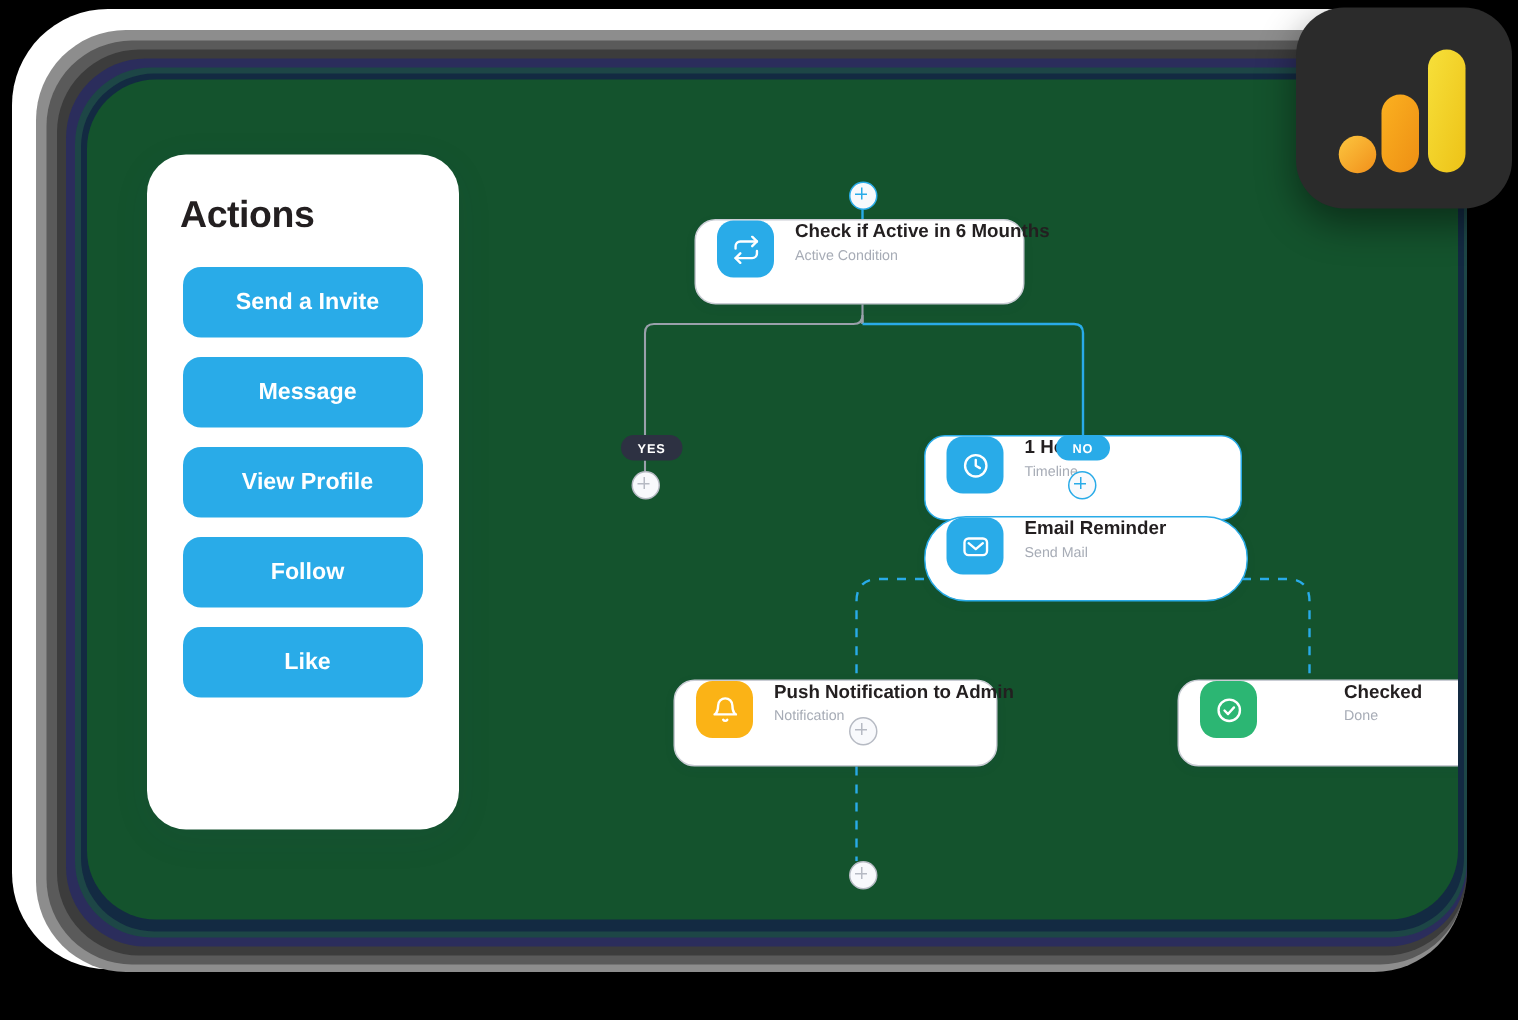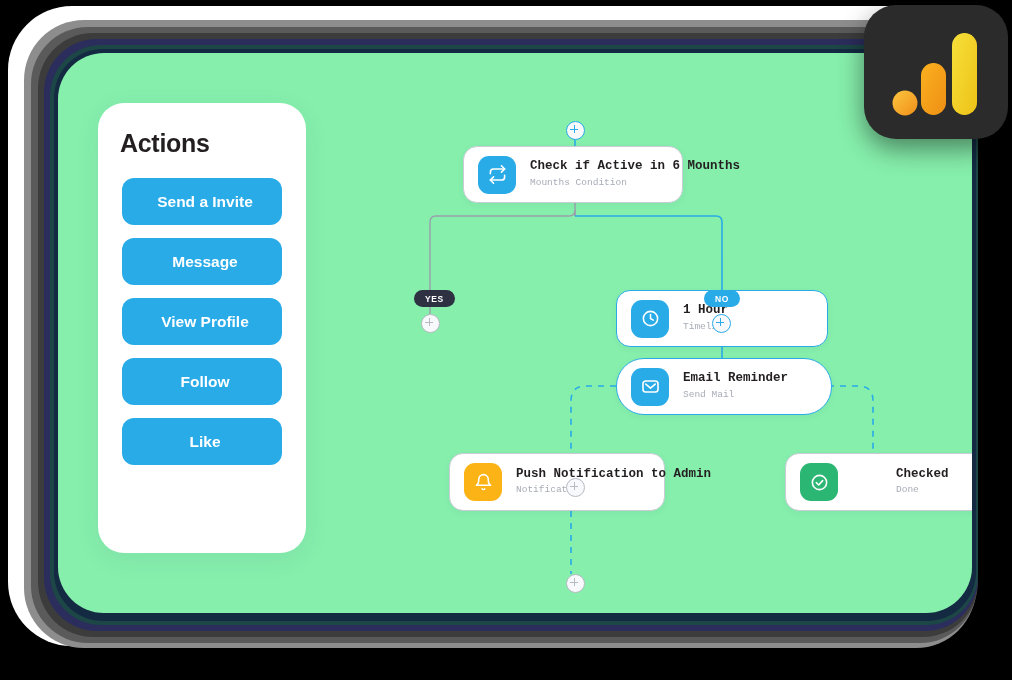--- a/index.html
+++ b/index.html
@@ -34,21 +34,21 @@
   .frame-indigo { left: 44px; top: 39px;  width: 934px; height: 592px; background: #2b2d5c; border-radius: 53px; }
   .frame-teal   { left: 50px; top: 45px;  width: 928px; height: 580px; background: #1d4646; border-radius: 51px; }
   .frame-navy   { left: 54px; top: 49px;  width: 922px; height: 572px; background: #132a42; border-radius: 49px; }
 
   #canvas {
     position: absolute;
     left: 58px;
     top: 53px;
     width: 914px;
     height: 560px;
-    background: #86efac;
+    background: #14532d;
     border-radius: 46px;
     overflow: hidden;
   }
 
   
   #actions-panel {
     position: absolute;
     left: 40px;
     top: 50px;
     width: 208px;
@@ -97,29 +97,28 @@
     left: 0;
     top: 0;
     width: 666px;
     height: 560px;
   }
 
   
   .node {
     position: absolute;
     display: flex;
-    align-items: center;
+    align-items: flex-start;
     box-sizing: border-box;
     background: #ffffff;
     border: 1px solid #c9ccd4;
     border-radius: 14px;
     padding: 0 14px;
     box-shadow: 0 2px 7px rgba(40,60,110,0.05);
     cursor: pointer;
-    font-family: Liberation Mono, monospace;
   }
   .node.accent { border: 1.6px solid #29abe8; }
 
   .node-icon {
     width: 38px;
     height: 38px;
     min-width: 38px;
     border-radius: 11px;
     display: flex;
     align-items: center;
@@ -142,21 +141,21 @@
     font-size: 9.5px;
     color: #a7acb6;
     line-height: 1.35;
     margin-top: 2px;
     white-space: nowrap;
   }
 
   
   #node-condition { left: 157px; top: 93px;  width: 220px; height: 57px; }
   #node-timeline  { left: 310px; top: 237px; width: 212px; height: 57px; }
-  #node-email     { left: 310px; top: 305px; width: 216px; height: 57px; border-radius: 28px; }
+  #node-email     { left: 310px; top: 291px; width: 216px; height: 57px; border-radius: 28px; }
   #node-push      { left: 143px; top: 400px; width: 216px; height: 58px; }
   #node-checked   { left: 479px; top: 400px; width: 256px; height: 58px; gap: 44px; }
 
   
   .badge {
     position: absolute;
     display: flex;
     align-items: center;
     justify-content: center;
     height: 17px;
@@ -270,21 +269,21 @@
         <span class="node-icon ic-blue">
           <svg width="19" height="19" viewBox="0 0 24 24" fill="none" stroke="#ffffff" stroke-width="2" stroke-linecap="round" stroke-linejoin="round">
             <polyline points="17 1 21 5 17 9"></polyline>
             <path d="M3 11V9a4 4 0 0 1 4-4h14"></path>
             <polyline points="7 23 3 19 7 15"></polyline>
             <path d="M21 13v2a4 4 0 0 1-4 4H3"></path>
           </svg>
         </span>
         <span class="node-text">
           <span class="node-title">Check if Active in 6 Mounths</span>
-          <span class="node-sub">Mounths Condition</span>
+          <span class="node-sub">Active Condition</span>
         </span>
       </div>
 
       <div class="node accent" id="node-timeline">
         <span class="node-icon ic-blue">
           <svg width="19" height="19" viewBox="0 0 24 24" fill="none" stroke="#ffffff" stroke-width="2" stroke-linecap="round" stroke-linejoin="round">
             <circle cx="12" cy="12" r="9"></circle>
             <polyline points="12 7 12 12 15.5 14"></polyline>
           </svg>
         </span>

